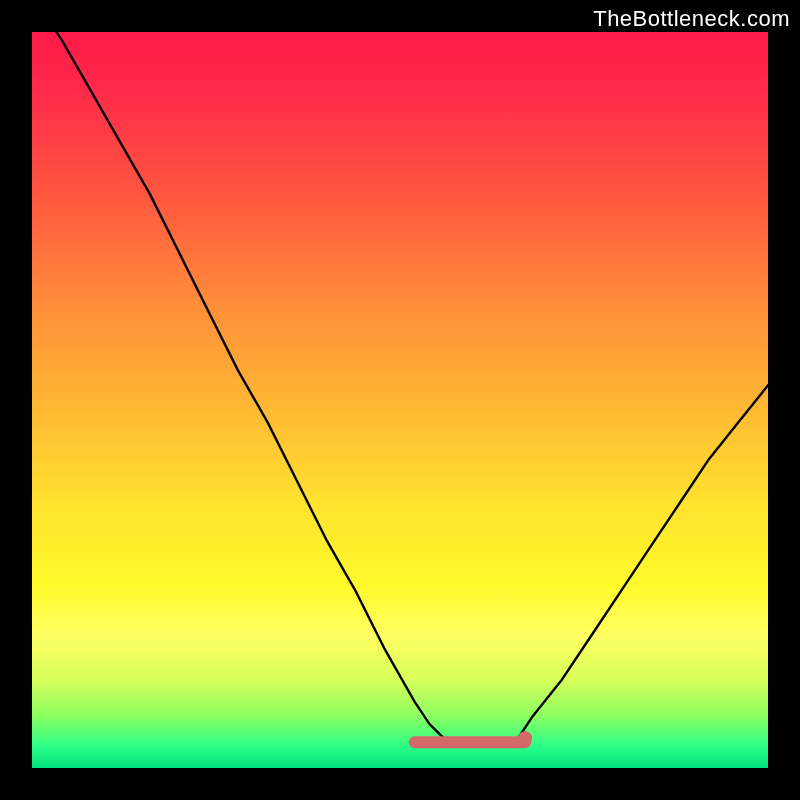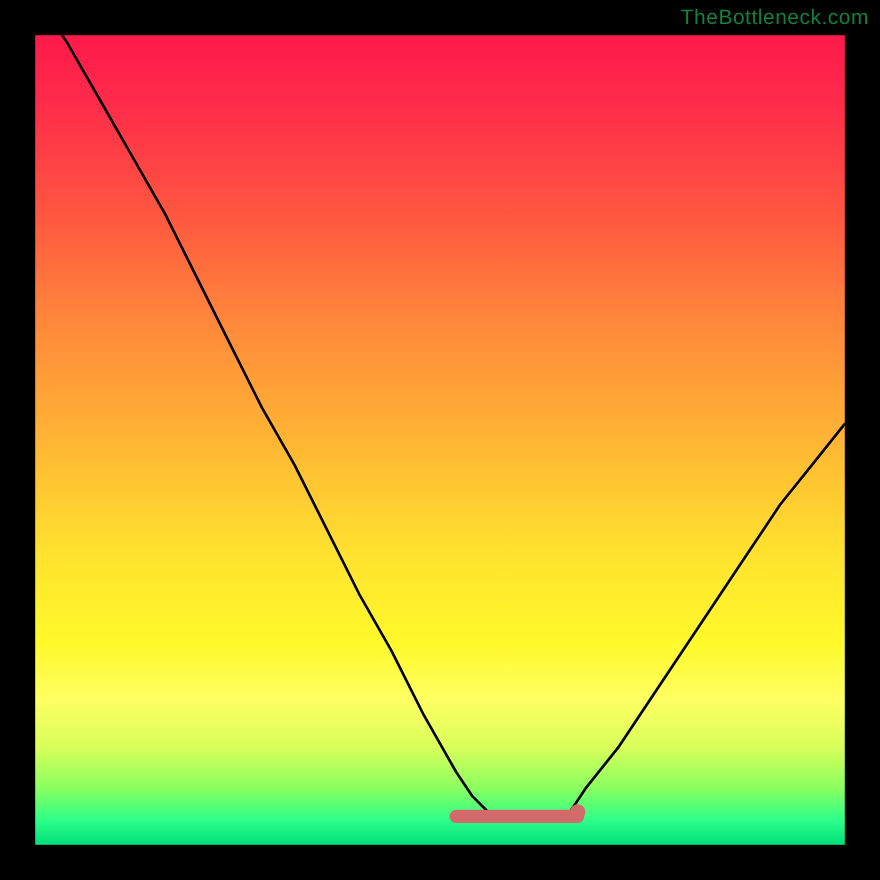--- a/index.html
+++ b/index.html
@@ -36,22 +36,22 @@
       #d8ff5a 88%,
       #8aff60 93%,
       #2cff88 97%,
       #00e07a 100%
     );
   }
   .watermark {
     position: absolute;
     top: 6px;
     right: 10px;
-    color: #15803d;
-    font-size: 19px;
+    color: #ffffff;
+    font-size: 22px;
     font-weight: 500;
     letter-spacing: 0.5px;
     user-select: none;
     text-align: center;
   }
   svg.curve {
     position: absolute;
     left: 0;
     top: 0;
     width: 736px;

